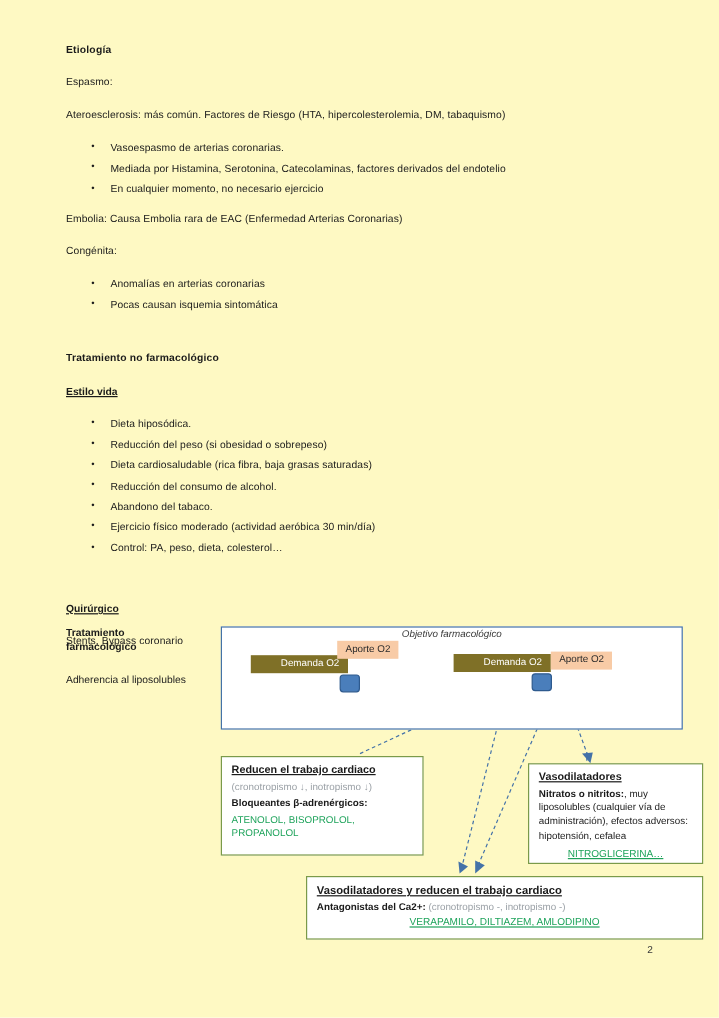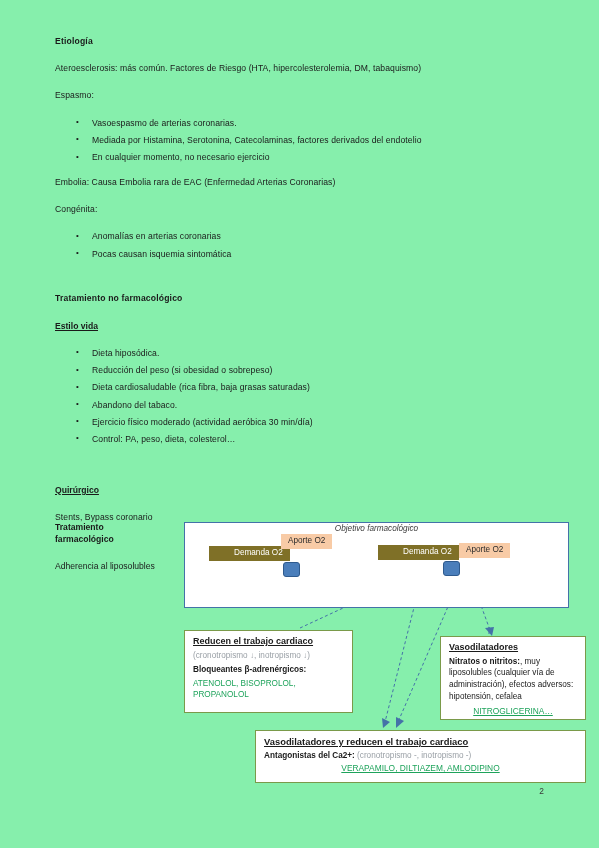--- a/index.html
+++ b/index.html
@@ -11,21 +11,21 @@
     width: 599px;
     height: 848px;
     position: relative;
     font-family: "Liberation Sans", sans-serif;
     color: #1a1a1a;
     overflow: hidden;
   }
   .page {
     position: absolute;
     inset: 0;
-    background: #86efac;
+    background: #fef9c3;
   }
 
   
   .doc {
     position: absolute;
     left: 55px;
     top: 36px;
     width: 500px;
   }
   .h-bold {
@@ -218,23 +218,23 @@
 </style>
 </head>
 <body>
 
 <div class="page">
 
   <div class="doc">
 
     <p class="h-bold">Etiología</p>
 
+    <p class="p-line">Espasmo:</p>
+
     <p class="p-line">Ateroesclerosis: más común. Factores de Riesgo (HTA, hipercolesterolemia, DM, tabaquismo)</p>
-
-    <p class="p-line">Espasmo:</p>
 
     <ul class="bl">
       <li>Vasoespasmo de arterias coronarias.</li>
       <li>Mediada por Histamina, Serotonina, Catecolaminas, factores derivados del endotelio</li>
       <li>En cualquier momento, no necesario ejercicio</li>
     </ul>
 
     <p class="p-line">Embolia: Causa Embolia rara de EAC (Enfermedad Arterias Coronarias)</p>
 
     <p class="p-line">Congénita:</p>
@@ -247,20 +247,21 @@
     <div class="gap-lg"></div>
 
     <p class="h-bold">Tratamiento no farmacológico</p>
 
     <p class="h-ul">Estilo vida</p>
 
     <ul class="bl">
       <li>Dieta hiposódica.</li>
       <li>Reducción del peso (si obesidad o sobrepeso)</li>
       <li>Dieta cardiosaludable (rica fibra, baja grasas saturadas)</li>
+      <li>Reducción del consumo de alcohol.</li>
       <li>Abandono del tabaco.</li>
       <li>Ejercicio físico moderado (actividad aeróbica 30 min/día)</li>
       <li>Control: PA, peso, dieta, colesterol…</li>
     </ul>
 
     <div class="gap-lg"></div>
     <div class="gap-sm"></div>
 
     <p class="h-ul">Quirúrgico</p>
 

